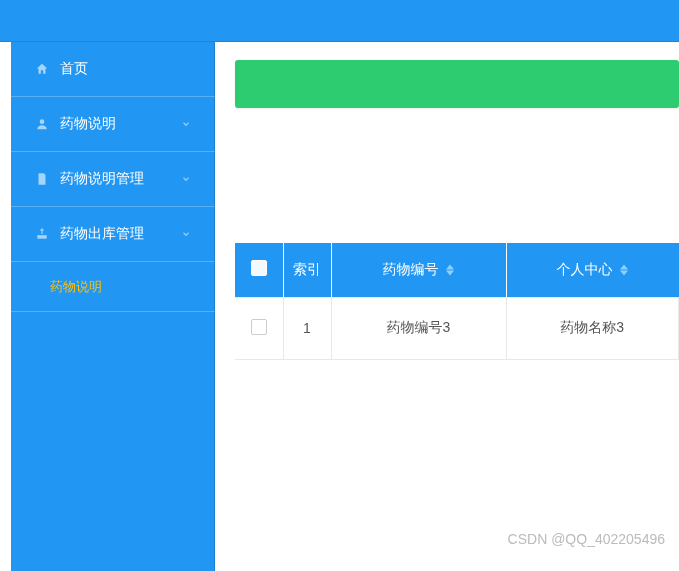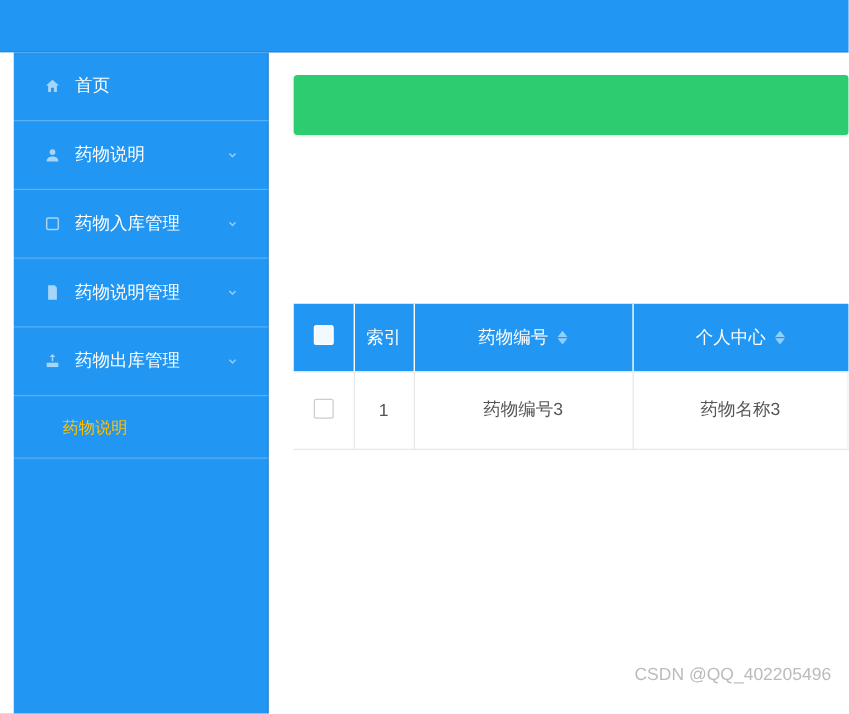--- a/index.html
+++ b/index.html
@@ -59,33 +59,20 @@
       <span>首页</span>
     </div>
     <div class="menu-item">
       <span class="icon">
         <svg width="14" height="14" viewBox="0 0 24 24" fill="#fff">
             <circle cx="12" cy="8" r="4"></circle>
             <path d="M4 20c0-4 4-6 8-6s8 2 8 6v1H4z"></path>
           </svg>
       </span>
       <span>药物说明</span>
-      <span class="chevron">
-        <svg width="10" height="10" viewBox="0 0 24 24" fill="none" stroke="#fff" stroke-width="3">
-            <path d="M6 9l6 6 6-6"></path>
-          </svg>
-      </span>
-    </div>
-    <div class="menu-item">
-      <span class="icon">
-        <svg width="14" height="14" viewBox="0 0 24 24" fill="none" stroke="#fff" stroke-width="2">
-            <rect x="4" y="4" width="16" height="16" rx="2"></rect>
-          </svg>
-      </span>
-      <span>药物入库管理</span>
       <span class="chevron">
         <svg width="10" height="10" viewBox="0 0 24 24" fill="none" stroke="#fff" stroke-width="3">
             <path d="M6 9l6 6 6-6"></path>
           </svg>
       </span>
     </div>
     <div class="menu-item">
       <span class="icon">
         <svg width="14" height="14" viewBox="0 0 24 24" fill="#fff">
             <path d="M6 2h9l3 3v17H6z"></path>

